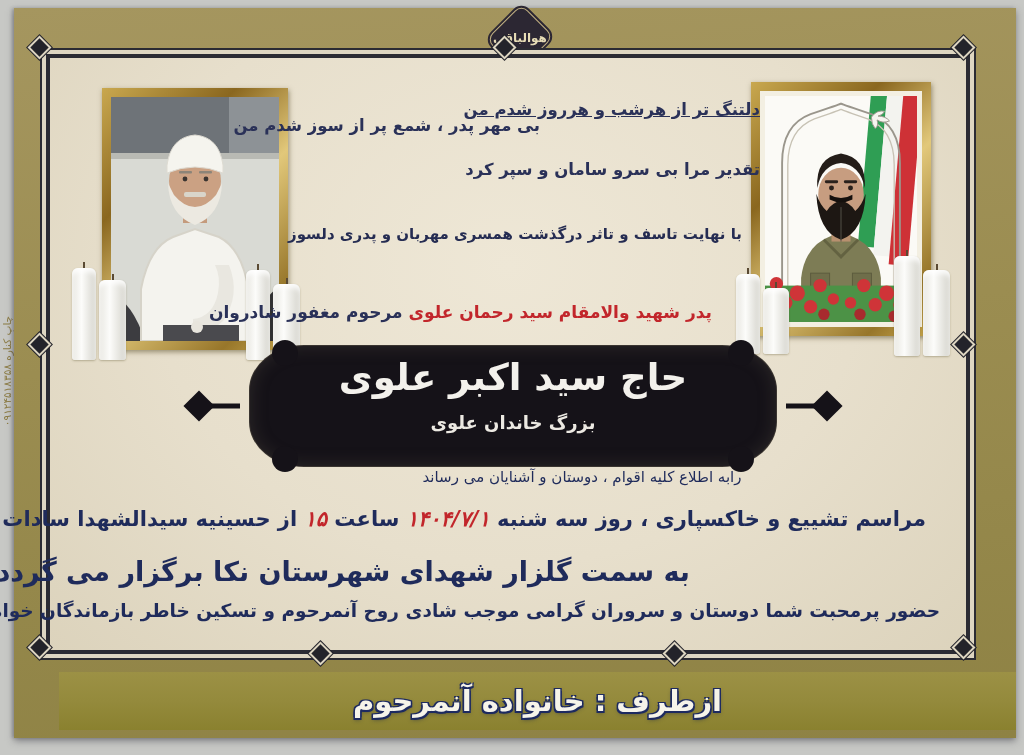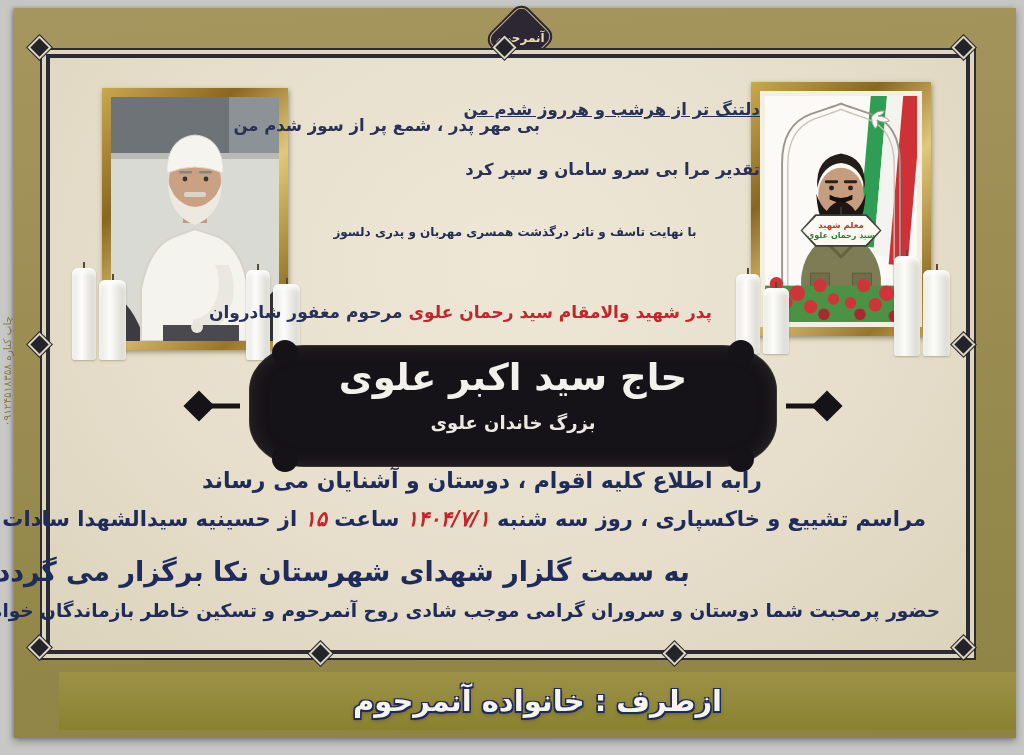--- a/index.html
+++ b/index.html
@@ -81,25 +81,25 @@
   .candle .wax {
     position:absolute; left:0; right:0; bottom:0; top:8px;
     background:linear-gradient(90deg,#e8e7e1 0%,#fcfcfa 40%,#d5d4cc 100%);
     border-radius:6px 6px 3px 3px;
     box-shadow:inset 0 4px 5px rgba(255,255,255,.85), 0 1px 2px rgba(90,80,40,.35);
   }
 
   
   .tline { position:absolute; white-space:nowrap; text-align:center; direction:rtl; }
   .poem  { font-size:16.5px; font-weight:bold; color:#2a3158; }
-  .condolence { font-size:12px; font-weight:bold; color:#252c52; }
+  .condolence { font-size:15px; font-weight:bold; color:#252c52; }
   .honorific  { font-size:17px; font-weight:bold; }
   .honorific .red  { color:#c2262b; }
   .honorific .dark { color:#2a3158; }
-  .notice    { font-size:22px;   font-weight:bold; color:#1f2b5b; }
+  .notice    { font-size:15px;   font-weight:normal; color:#1f2b5b; }
   .ceremony  { font-size:21px;   font-weight:bold; color:#1f2b5b; }
   .ceremony .red { color:#c2262b;font-style:italic; }
   .ceremony2 { font-size:27px; font-weight:bold; color:#1f2b5b; }
   .gratitude { font-size:18.5px; font-weight:bold; color:#1f2b5b; }
 
   
   .banner { position:absolute; left:172px; top:338px; width:654px; height:120px; }
   .banner-body {
     position:absolute; left:64px; right:64px; top:0; bottom:0;
     background:#151218; border-radius:54px/44px;
@@ -133,21 +133,21 @@
 <body>
 
 <div class="page">
 
   <div class="print-credit">چاپ کناره ۰۹۱۲۴۵۱۸۳۵۸</div>
 
   <div class="card">
 
     <div class="medallion">
       <div class="medallion-bg"></div>
-      <div class="medallion-text">آنمرحوم</div>
+      <div class="medallion-text">هوالباقی</div>
     </div>
 
     <div class="frame">
       <div class="frame-inner"></div>
     </div>
     <div class="knot" style="left:19px;  top:33px;"></div>
     <div class="knot" style="left:943px; top:33px;"></div>
     <div class="knot" style="left:19px;  top:633px;"></div>
     <div class="knot" style="left:943px; top:633px;"></div>
     <div class="knot" style="left:484px; top:33px;"></div>
@@ -223,26 +223,20 @@
               <circle cx="48" cy="220" r="7"></circle>
           </g>
           <g fill="#a82a2e">
             <circle cx="16" cy="228" r="6"></circle>
               <circle cx="62" cy="228" r="6"></circle>
               <circle cx="100" cy="228" r="6"></circle>
               <circle cx="136" cy="230" r="6"></circle>
           </g>
           <line x1="80" y1="152" x2="80" y2="116" stroke="#55524a" stroke-width="1"></line>
         </svg>
-        <div class="badge-outer">
-          <div class="badge-inner">
-            <span class="badge-l1">معلم شهید</span>
-            <span class="badge-l2">سید رحمان علوی</span>
-          </div>
-        </div>
       </div>
     </div>
 
     <div class="candle" style="left:58px;  top:252px; width:24px; height:100px;">
         <i class="wick"></i>
         <div class="wax"></div>
       </div>
     <div class="candle" style="left:85px;  top:264px; width:27px; height:88px;">
         <i class="wick"></i>
         <div class="wax"></div>

